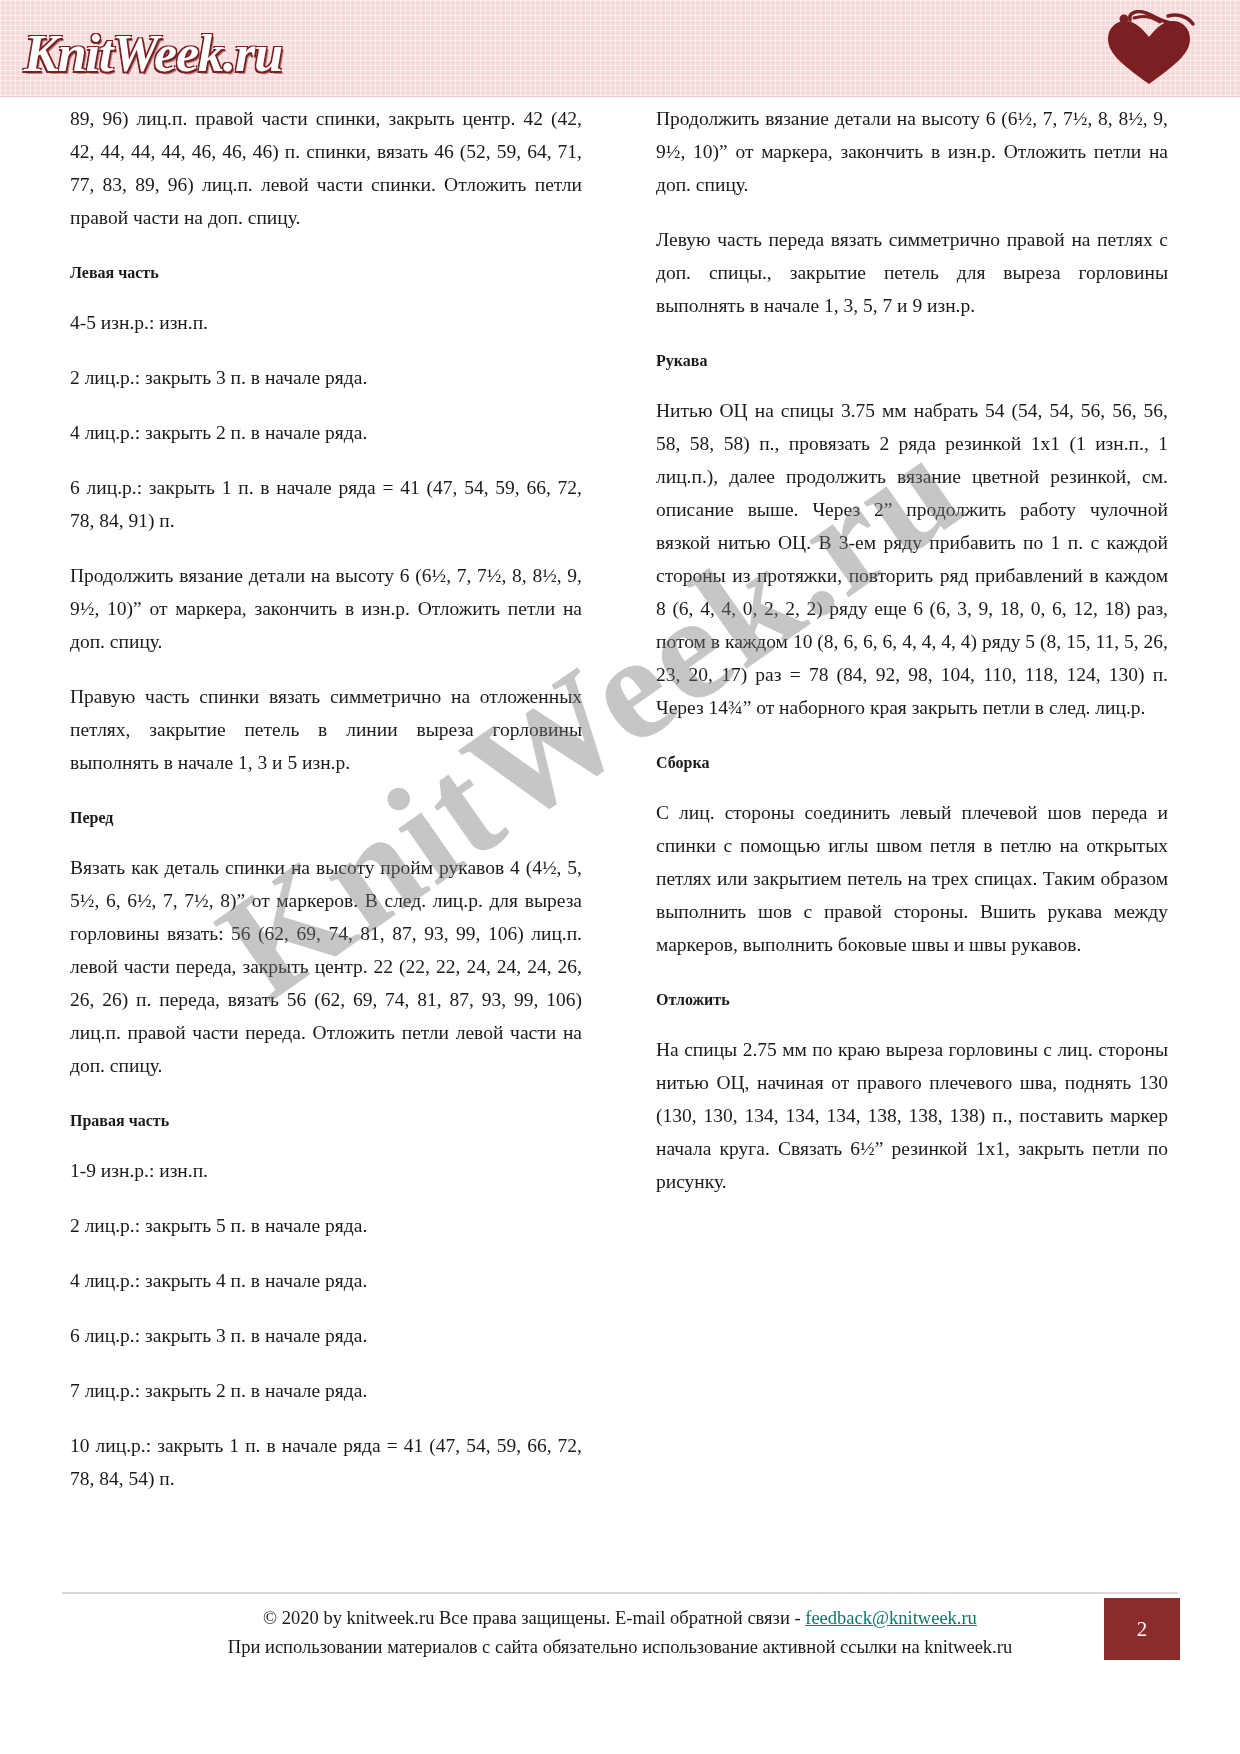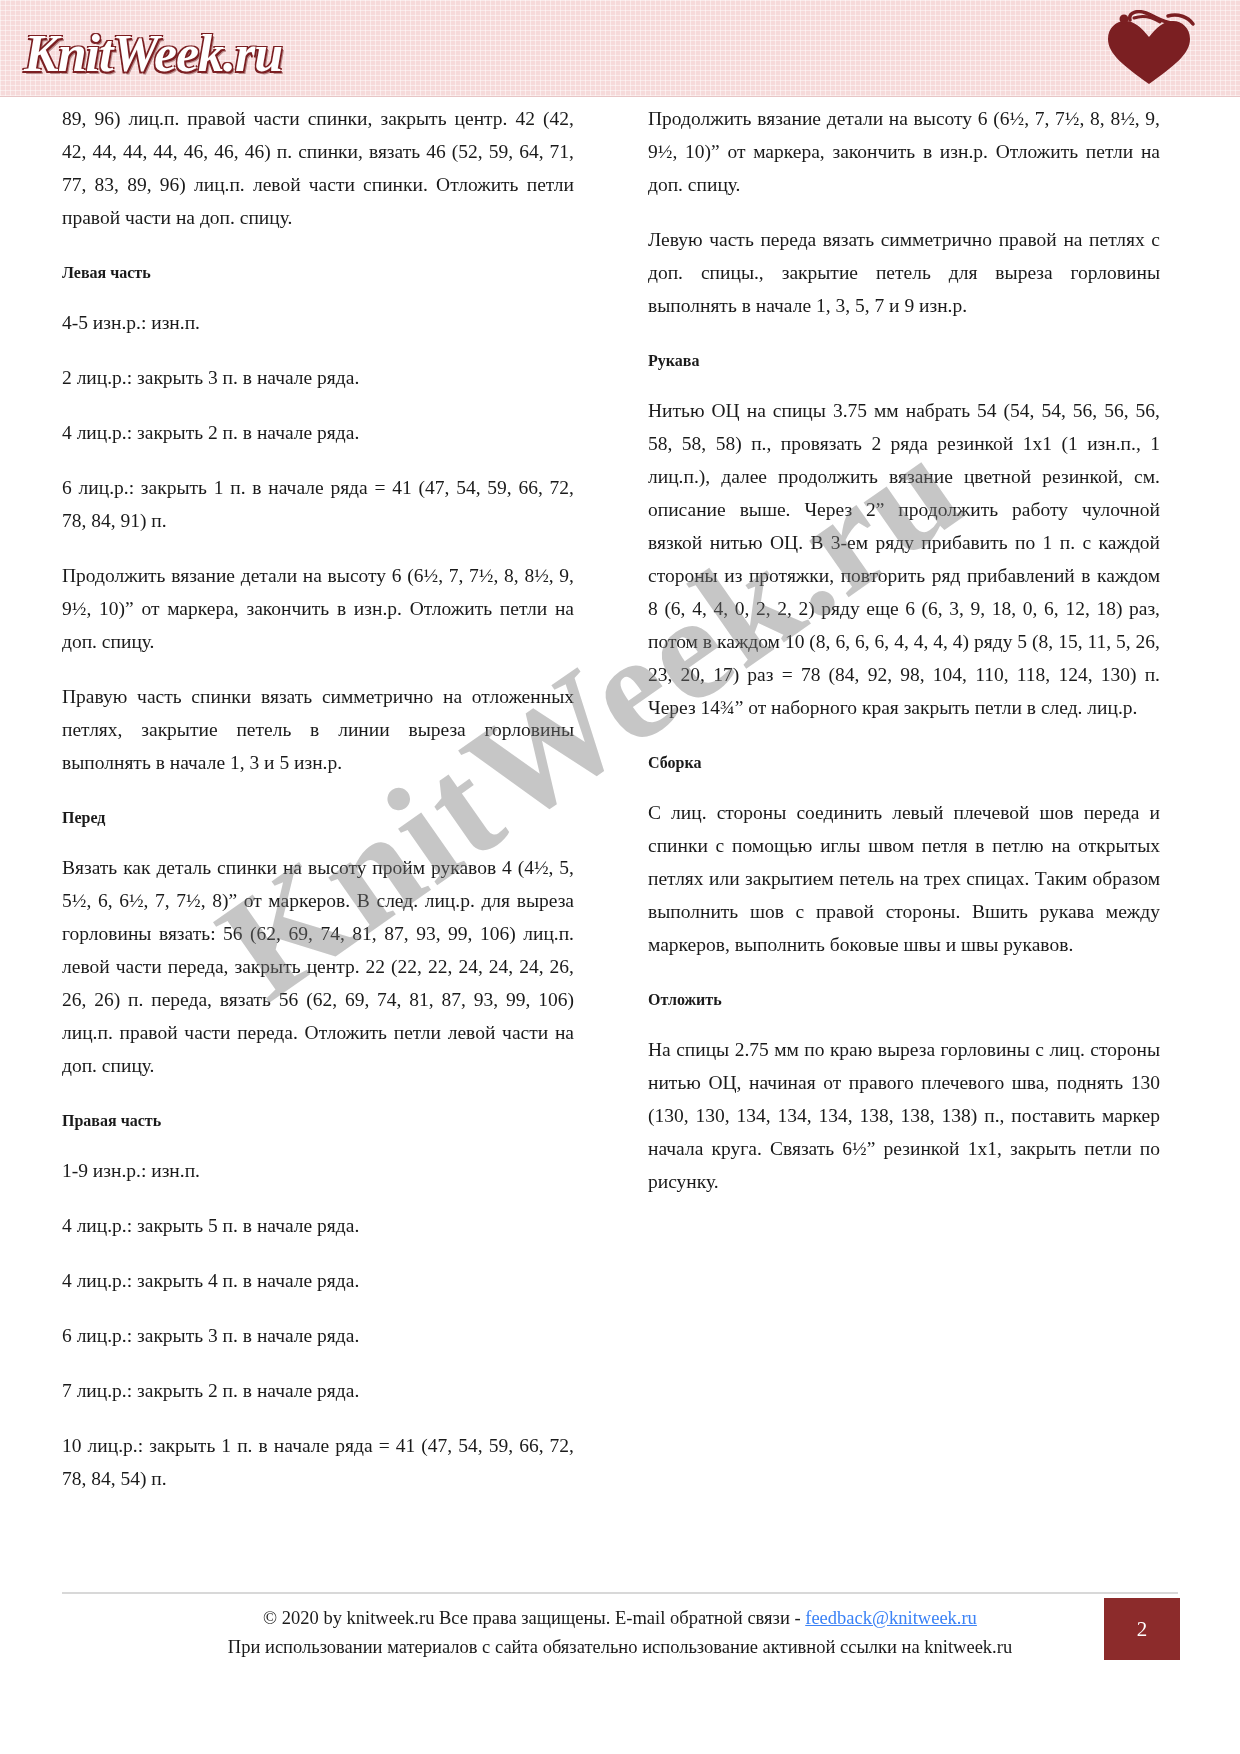--- a/index.html
+++ b/index.html
@@ -52,21 +52,21 @@
     right: 36px;
     top: 10px;
     width: 110px;
     height: 78px;
   }
 
   
   .content {
     position: absolute;
     top: 96px;
-    left: 0;
+    left: 8px;
     width: 1229px;
     height: 1380px;
   }
   .col {
     position: absolute;
     top: 6px;
     width: 512px;
   }
   .col-left  { left: 62px; }
   .col-right { left: 648px; }
@@ -122,21 +122,21 @@
     border-top: 2px solid #d8d8d8;
   }
   .footer-inner {
     position: relative;
     padding-top: 10px;
     text-align: center;
     font-size: 18.5px;
     line-height: 29px;
   }
   .footer a {
-    color: #3b82f6;
+    color: #0f766e;
     text-decoration: underline;
   }
   .pagebox {
     position: absolute;
     right: -2px;
     top: 4px;
     width: 76px;
     height: 62px;
     background: #8c2b2b;
     color: #ffffff;
@@ -171,21 +171,21 @@
     <p class="par">4-5 изн.р.: изн.п.</p>
     <p class="par">2 лиц.р.: закрыть 3 п. в начале ряда.</p>
     <p class="par">4 лиц.р.: закрыть 2 п. в начале ряда.</p>
     <p class="par">6 лиц.р.: закрыть 1 п. в начале ряда = 41 (47, 54, 59, 66, 72, 78, 84, 91) п.</p>
     <p class="par">Продолжить вязание детали на высоту 6 (6½, 7, 7½, 8, 8½, 9, 9½, 10)” от маркера, закончить в изн.р. Отложить петли на доп. спицу.</p>
     <p class="par">Правую часть спинки вязать симметрично на отложенных петлях, закрытие петель в линии выреза горловины выполнять в начале 1, 3 и 5 изн.р.</p>
     <h3 class="sec">Перед</h3>
     <p class="par">Вязать как деталь спинки на высоту пройм рукавов 4 (4½, 5, 5½, 6, 6½, 7, 7½, 8)” от маркеров. В след. лиц.р. для выреза горловины вязать: 56 (62, 69, 74, 81, 87, 93, 99, 106) лиц.п. левой части переда, закрыть центр. 22 (22, 22, 24, 24, 24, 26, 26, 26) п. переда, вязать 56 (62, 69, 74, 81, 87, 93, 99, 106) лиц.п. правой части переда. Отложить петли левой части на доп. спицу.</p>
     <h3 class="sec">Правая часть</h3>
     <p class="par">1-9 изн.р.: изн.п.</p>
-    <p class="par">4 лиц.р.: закрыть 5 п. в начале ряда.</p>
+    <p class="par">2 лиц.р.: закрыть 5 п. в начале ряда.</p>
     <p class="par">4 лиц.р.: закрыть 4 п. в начале ряда.</p>
     <p class="par">6 лиц.р.: закрыть 3 п. в начале ряда.</p>
     <p class="par">7 лиц.р.: закрыть 2 п. в начале ряда.</p>
     <p class="par">10 лиц.р.: закрыть 1 п. в начале ряда = 41 (47, 54, 59, 66, 72, 78, 84, 54) п.</p>
   </div>
 
   <div class="col col-right">
     <p class="par">Продолжить вязание детали на высоту 6 (6½, 7, 7½, 8, 8½, 9, 9½, 10)” от маркера, закончить в изн.р. Отложить петли на доп. спицу.</p>
     <p class="par">Левую часть переда вязать симметрично правой на петлях с доп. спицы., закрытие петель для выреза горловины выполнять в начале 1, 3, 5, 7 и 9 изн.р.</p>
     <h3 class="sec">Рукава</h3>

